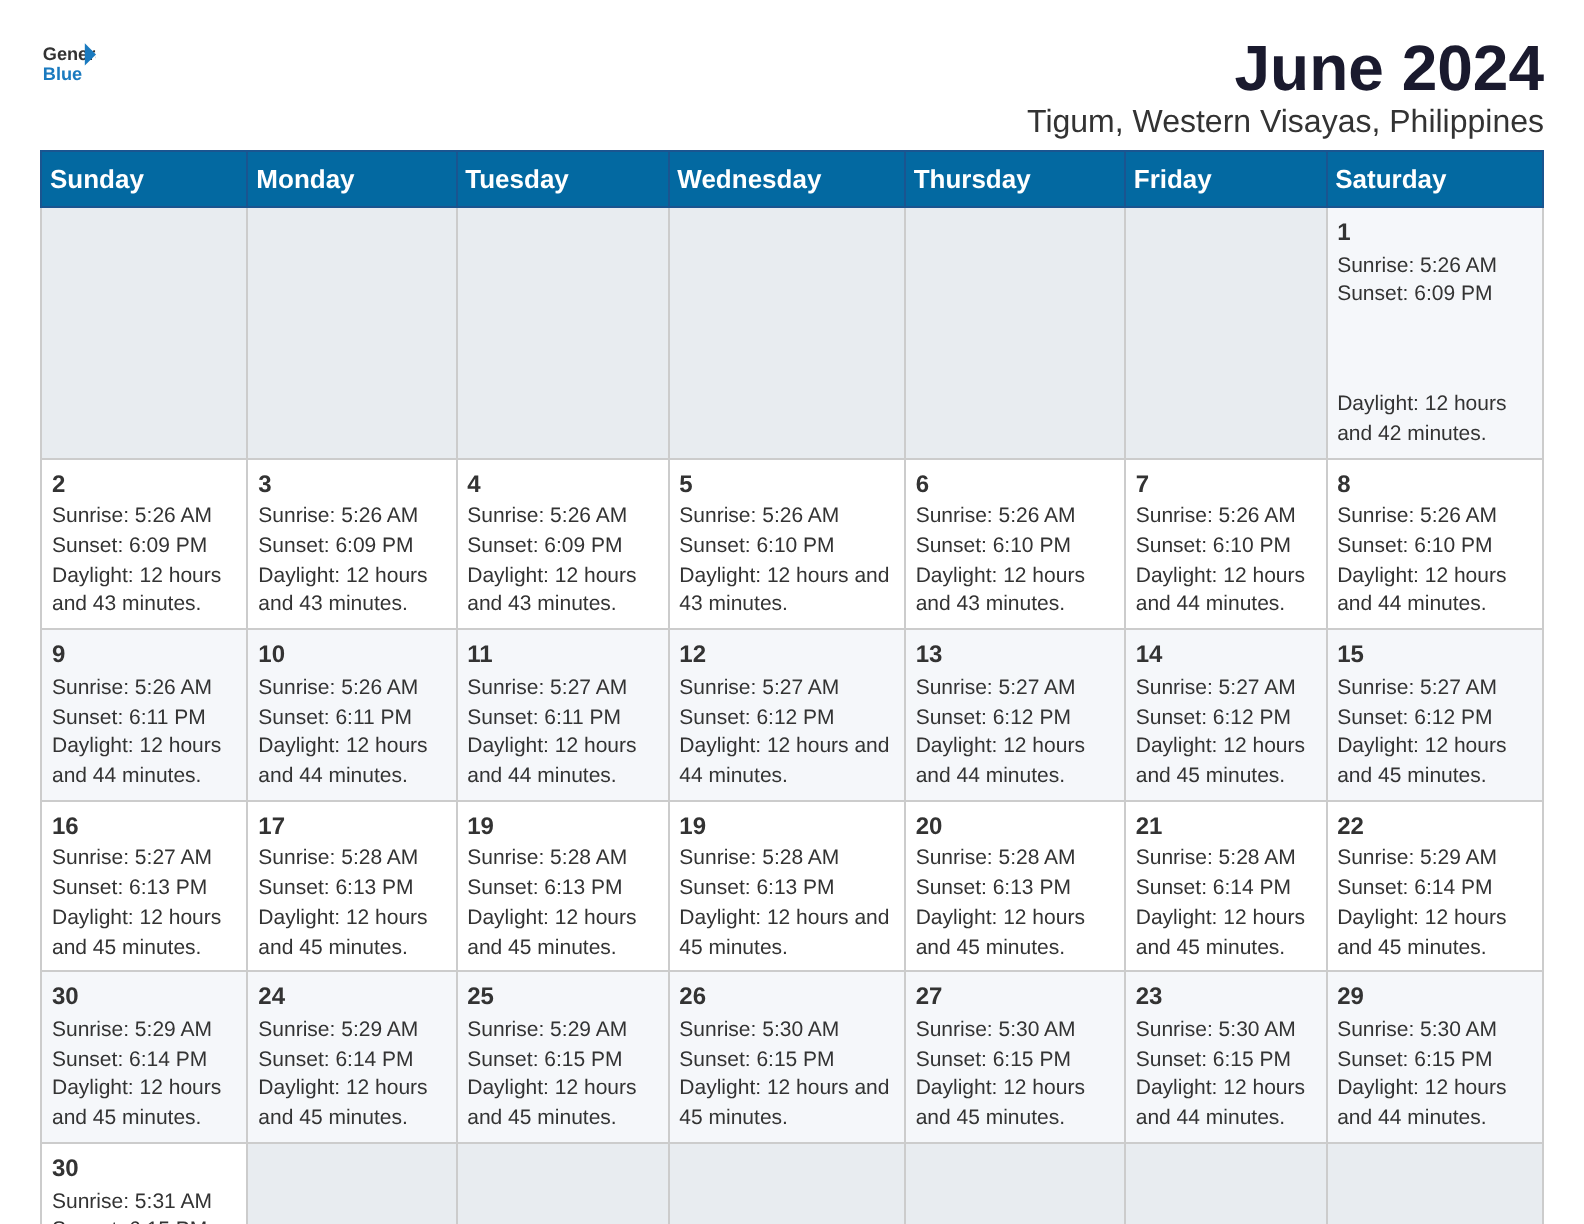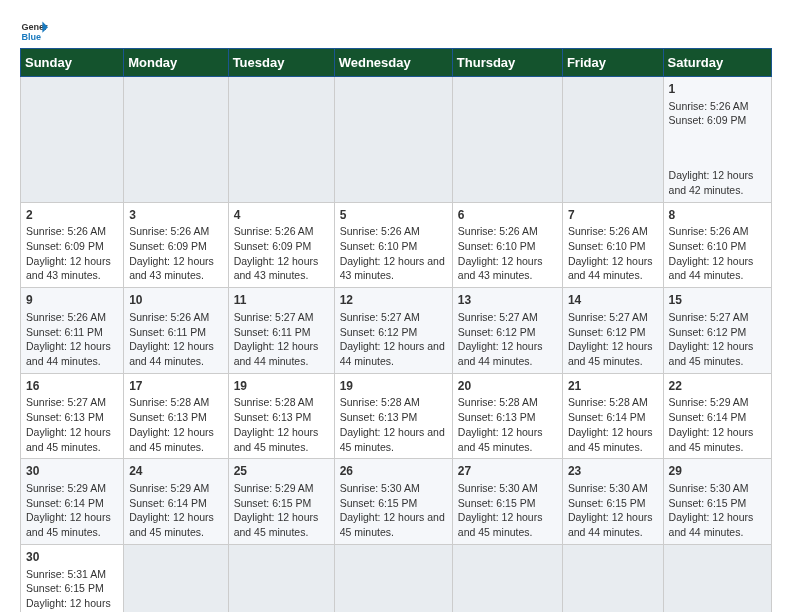--- a/index.html
+++ b/index.html
@@ -36,21 +36,21 @@
     .subtitle {
       font-size: 16px;
       color: #333;
     }
     table {
       width: 100%;
       border-collapse: collapse;
       font-size: 11px;
     }
     thead tr th {
-      background-color: #14532d;
+      background-color: #0369a1;
       color: #fff;
       padding: 6px 4px;
       text-align: left;
       font-size: 13px;
       font-weight: bold;
       border: 1px solid #1a5590;
     }
     tbody tr td {
       border: 1px solid #ccc;
       vertical-align: top;
@@ -85,20 +85,22 @@
 
 <div class="header-area">
   <div class="logo">
     <svg class="logo-icon" viewBox="0 0 40 40">
       <text x="2" y="20" font-size="13" font-weight="bold" fill="#333" font-family="Arial">General</text>
       <text x="2" y="34" font-size="13" font-weight="bold" fill="#1a7abf" font-family="Arial">Blue</text>
       <polygon points="32,8 40,16 32,24" fill="#1a7abf"></polygon>
     </svg>
   </div>
   <div class="title-area">
+    <div class="main-title">June 2024</div>
+    <div class="subtitle">Tigum, Western Visayas, Philippines</div>
   </div>
 </div>
 
 <table>
   <thead>
     <tr>
     <th>Sunday</th>
         <th>Monday</th>
         <th>Tuesday</th>
         <th>Wednesday</th>

